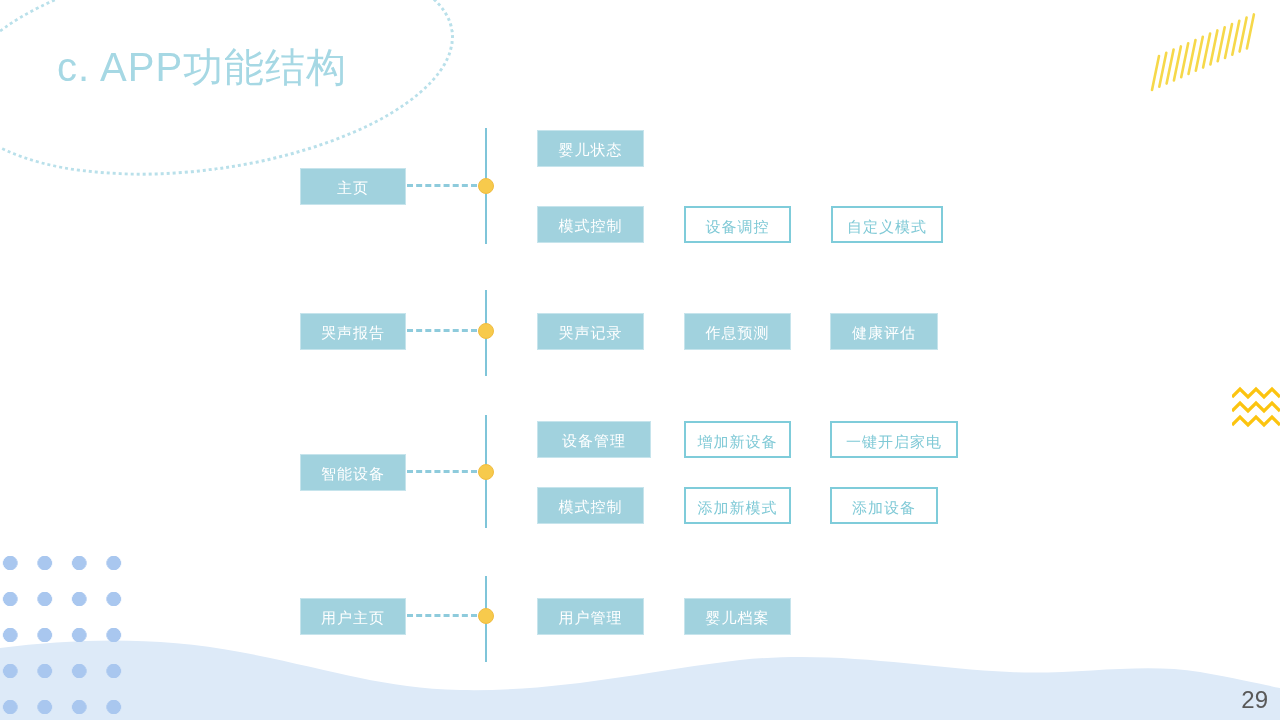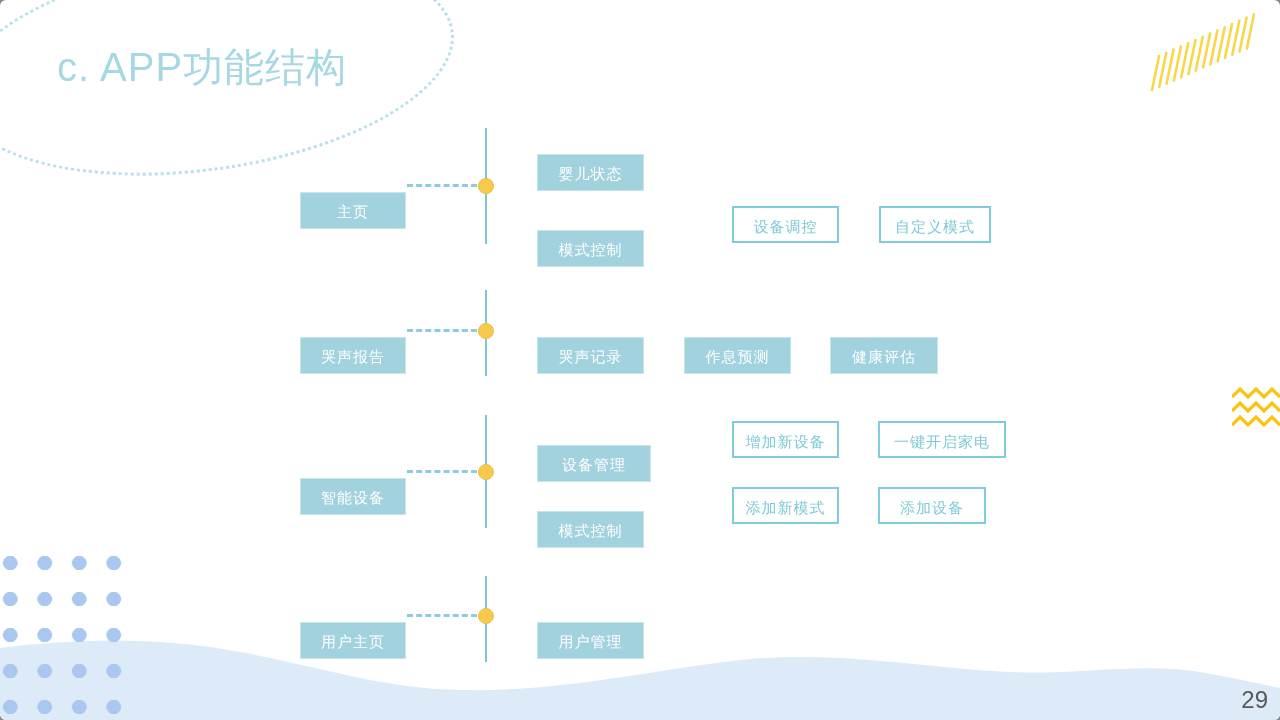--- a/index.html
+++ b/index.html
@@ -14,21 +14,21 @@
     --wave-blue:#ddeaf8;
     --dots-blue:#a9c7ef;
     --hatch-yellow:#f6d84a;
     --zigzag-yellow:#fcc40f;
     --page-num-gray:#595959;
   }
   html,body{margin:0;padding:0;}
   body{font-family:"Liberation Sans","DejaVu Sans",sans-serif;background:#888;}
   .slide{
     position:relative;width:1280px;height:720px;background:#ffffff;
-    overflow:hidden;margin:0 auto;border-radius:6px;
+    overflow:hidden;margin:0 auto;
   }
   
   .dotted-ellipse{
     position:absolute;left:-45px;top:-40px;width:495px;height:205px;
     border:3px dotted #b9e0ea;border-radius:50%;
     transform:rotate(-8deg);
   }
   .title{
     position:absolute;left:57px;top:40px;margin:0;
     font-size:40px;font-weight:400;letter-spacing:1px;
@@ -49,27 +49,25 @@
   
   .node{
     position:absolute;height:37px;line-height:37px;z-index:2;
     text-align:center;font-size:15px;letter-spacing:1px;
     box-sizing:border-box;white-space:nowrap;
   }
   .node.solid{
     background:var(--solid-box-bg);
     border:1px solid var(--solid-box-border);
     color:var(--box-text-light);
-    margin-top:24px;
   }
   .node.outline{
     background:#ffffff;
     border:2px solid var(--outline-box-border);
     color:var(--outline-box-text);
-    margin-left:48px;
   }
   .vline{
     position:absolute;width:2px;background:var(--connector-teal);z-index:2;
   }
   .dash{
     position:absolute;height:0;border-top:3px dashed #8ecbdc;z-index:2;
   }
   .dot{
     position:absolute;width:16px;height:16px;border-radius:50%;z-index:2;
     background:var(--accent-yellow);border:1px solid #f0bc41;box-sizing:border-box;
@@ -150,16 +148,17 @@
   <div class="node solid" style="left:537px;top:487px;width:107px">模式控制</div>
   <div class="node outline" style="left:684px;top:487px;width:107px">添加新模式</div>
   <div class="node outline" style="left:830px;top:487px;width:108px">添加设备</div>
 
   <div class="node solid" style="left:300px;top:598px;width:106px">用户主页</div>
   <div class="dash" style="left:407px;top:614px;width:70px"></div>
   <div class="vline" style="left:485px;top:576px;height:86px"></div>
   <div class="dot" style="left:478px;top:608px"></div>
 
   <div class="node solid" style="left:537px;top:598px;width:107px">用户管理</div>
+  <div class="node solid" style="left:684px;top:598px;width:107px">婴儿档案</div>
 
   <div class="page-number">29</div>
 
 </div>
 
 </body></html>

